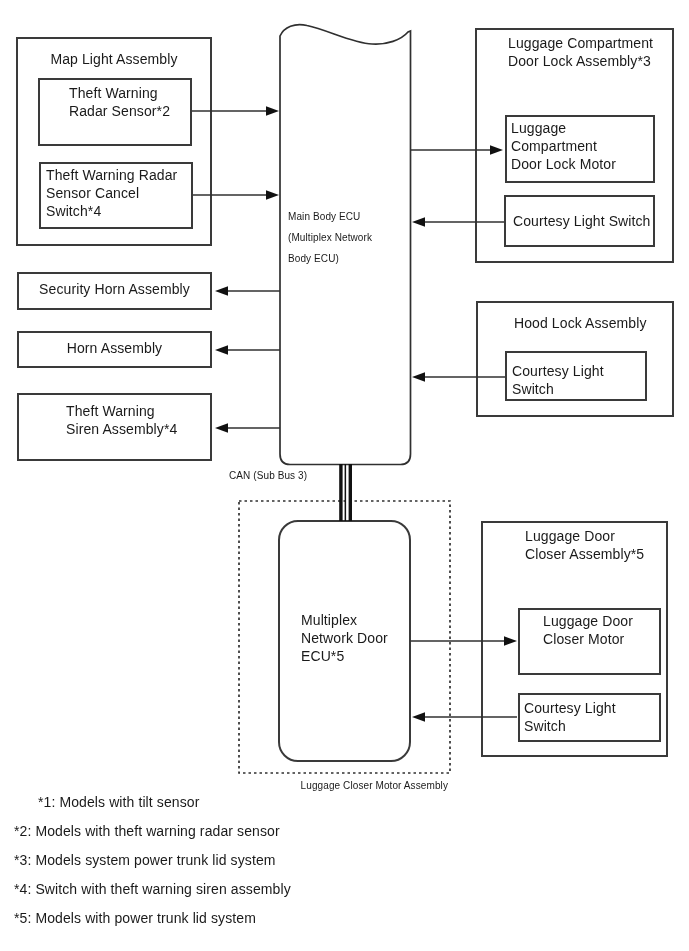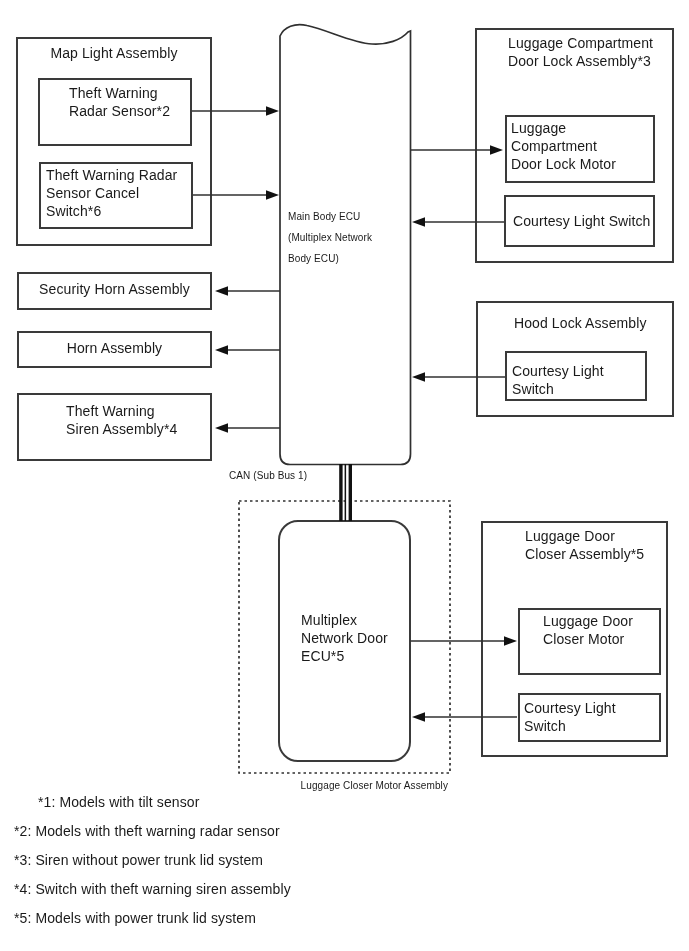--- a/index.html
+++ b/index.html
@@ -58,51 +58,51 @@
 
       <g>
         <rect x="339.2" y="464" width="3.4" height="57"></rect>
         <rect x="344.6" y="464" width="1.5" height="57"></rect>
         <rect x="348.6" y="464" width="3.4" height="57"></rect>
       </g>
     </g>
   </svg>
 
   <div class="box" style="left:16px;top:37px;width:196px;height:209px;">
-    <div class="lbl center" style="top:5px;">Map Light Assembly</div>
+    <div class="lbl center" style="top:11px;">Map Light Assembly</div>
   </div>
 
   <div class="box" style="left:38px;top:78px;width:154px;height:68px;">
     <div class="lbl" style="left:29px;top:4px;">Theft Warning
 Radar Sensor*2</div>
   </div>
 
   <div class="box" style="left:39px;top:162px;width:154px;height:67px;">
     <div class="lbl" style="left:5px;top:2px;">Theft Warning Radar
-Sensor Cancel Switch*6</div>
+Sensor Cancel Switch*4</div>
   </div>
 
   <div class="box" style="left:17px;top:272px;width:195px;height:38px;">
     <div class="lbl center" style="top:6px;">Security Horn Assembly</div>
   </div>
 
   <div class="box" style="left:17px;top:331px;width:195px;height:37px;">
     <div class="lbl center" style="top:6px;">Horn Assembly</div>
   </div>
 
   <div class="box" style="left:17px;top:393px;width:195px;height:68px;">
     <div class="lbl" style="left:47px;top:7px;">Theft Warning
 Siren Assembly*4</div>
   </div>
 
   <div class="free" style="left:288px;top:206px;line-height:21px;">Main Body ECU
 (Multiplex Network
 Body ECU)</div>
 
-  <div class="free" style="left:229px;top:468px;line-height:16px;">CAN (Sub Bus 1)</div>
+  <div class="free" style="left:229px;top:468px;line-height:16px;">CAN (Sub Bus 3)</div>
 
   <div class="box rounded" style="left:278px;top:520px;width:133px;height:242px;">
     <div class="lbl" style="left:21px;top:89px;">Multiplex
 Network Door
 ECU*5</div>
   </div>
 
   <div class="free center" style="left:242px;top:777px;width:206px;text-align:right;">Luggage Closer Motor Assembly</div>
 
   <div class="box" style="left:475px;top:28px;width:199px;height:235px;">
@@ -136,17 +136,17 @@
     <div class="lbl" style="left:23px;top:2px;">Luggage Door
 Closer Motor</div>
   </div>
 
   <div class="box" style="left:518px;top:693px;width:143px;height:49px;">
     <div class="lbl" style="left:4px;top:4px;">Courtesy Light Switch</div>
   </div>
 
   <div class="footnote" style="top:794px;margin-left:24px;">*1: Models with tilt sensor</div>
   <div class="footnote" style="top:823px;">*2: Models with theft warning radar sensor</div>
-  <div class="footnote" style="top:852px;">*3: Siren without power trunk lid system</div>
+  <div class="footnote" style="top:852px;">*3: Models system power trunk lid system</div>
   <div class="footnote" style="top:881px;">*4: Switch with theft warning siren assembly</div>
   <div class="footnote" style="top:910px;text-align:center;">*5: Models with power trunk lid system</div>
 
 </div>
 
 </body></html>

